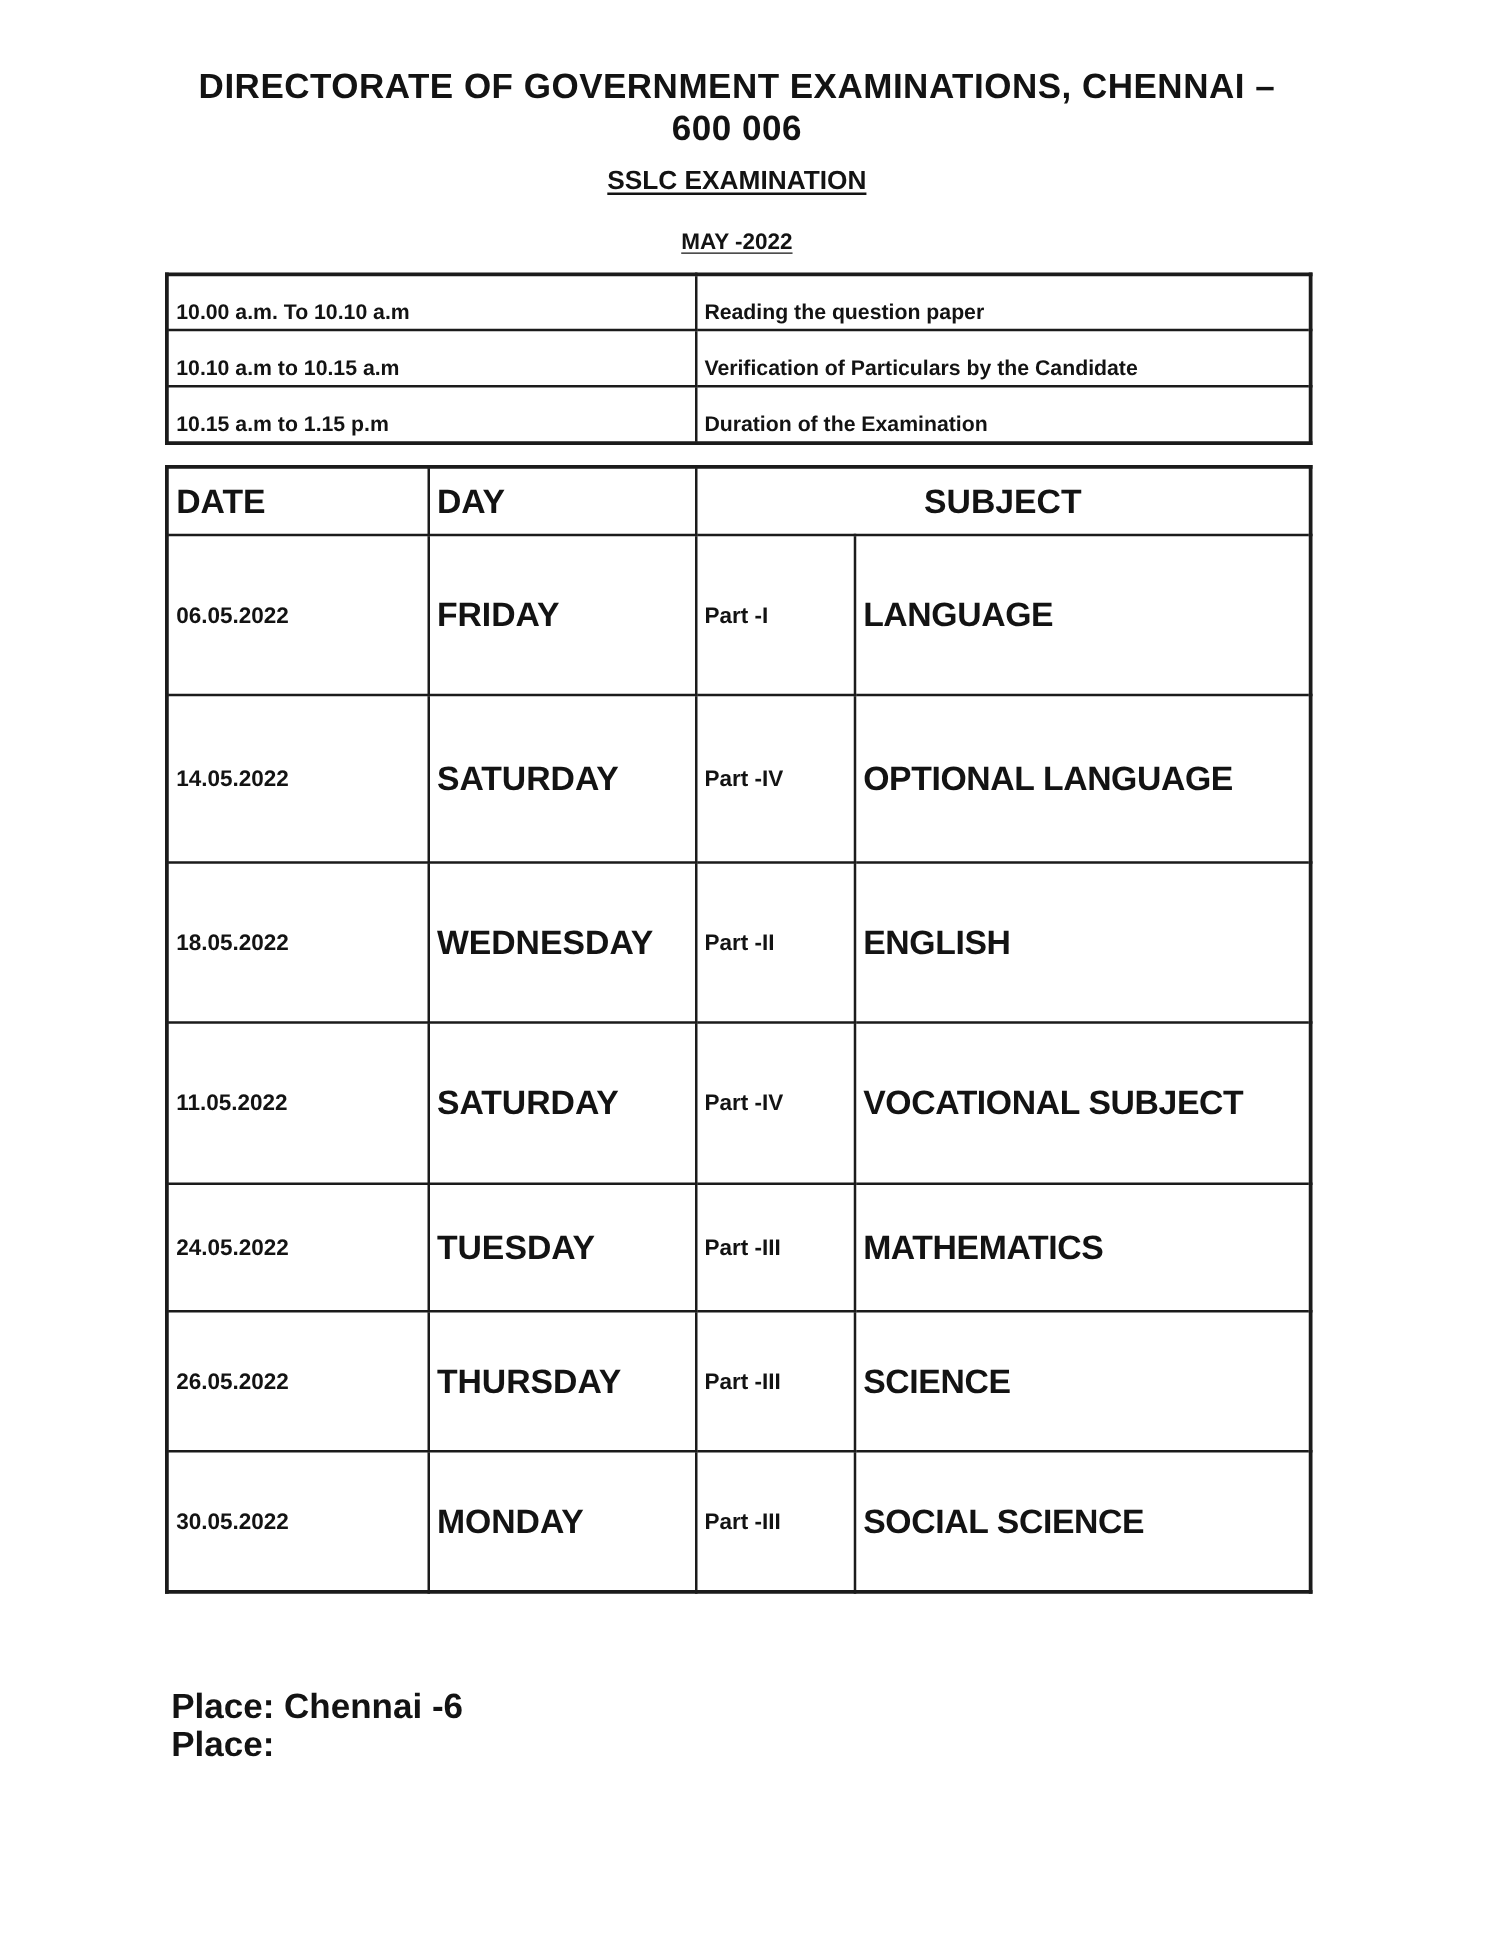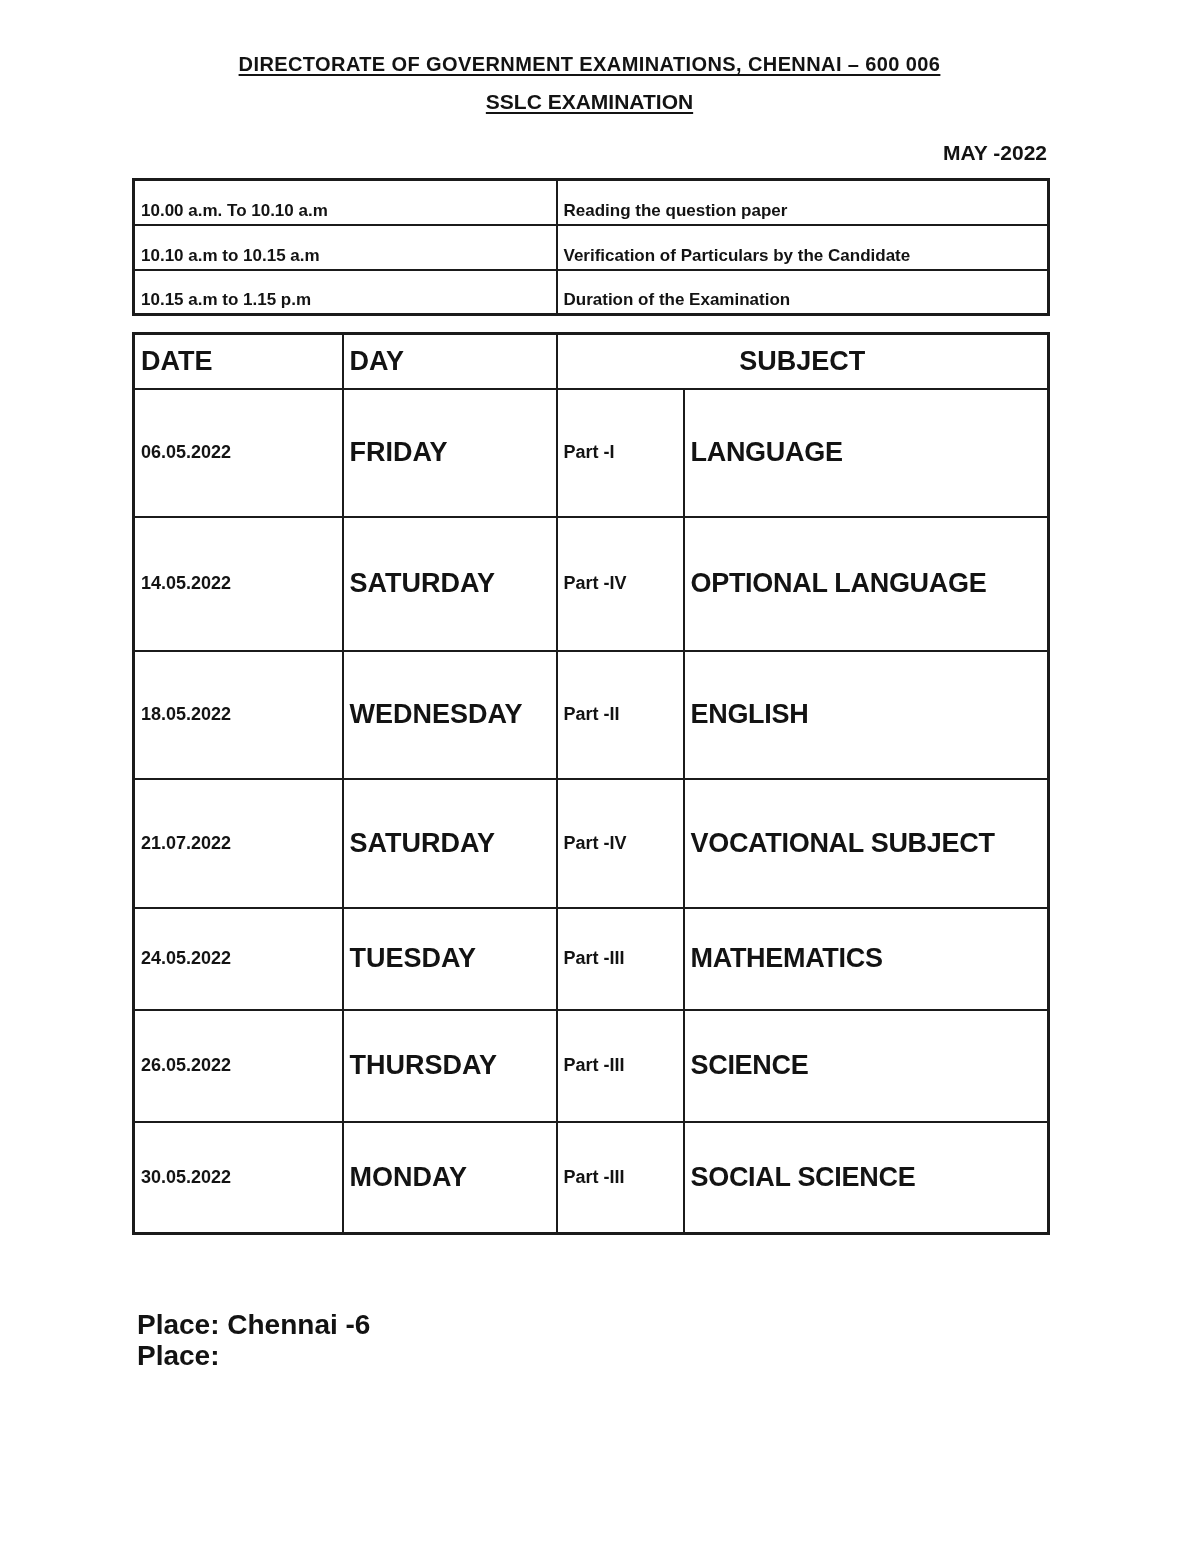--- a/index.html
+++ b/index.html
@@ -10,37 +10,36 @@
     font-family: "Liberation Sans", sans-serif;
     color: #131313;
   }
   .page {
     width: 915px;
     margin-left: 132px;
     padding-top: 52px;
   }
   .titles { text-align: center; font-weight: bold; }
   .t1 {
-    font-size: 20px; line-height: 1.2;
+    font-size: 28px; line-height: 1.2;
     letter-spacing: 0.4px;
-    text-decoration: underline;
     text-underline-offset: 3px;
     margin: 0 0 13px 0;
   }
   .t2 {
     font-size: 21px; line-height: 1.2;
     text-decoration: underline;
     text-underline-offset: 3px;
     margin: 0 0 26px 0;
   }
   .t3 {
-    font-size: 21px; line-height: 1.2;
+    font-size: 18px; line-height: 1.2;
+    text-decoration: underline;
     text-underline-offset: 3px;
     margin: 0 0 13px 0;
-    text-align: right;
   }
   .t4 {
     font-size: 22px; line-height: 1.2;
     text-decoration: underline;
     text-underline-offset: 3px;
     margin: 0 0 11px 0;
   }
   table {
     border-collapse: collapse;
     width: 915px;
@@ -131,21 +130,21 @@
         <td class="cell-part">Part -IV</td>
         <td class="cell-subject">OPTIONAL LANGUAGE</td>
       </tr>
       <tr style="height:128px">
         <td class="cell-date">18.05.2022</td>
         <td class="cell-day">WEDNESDAY</td>
         <td class="cell-part">Part -II</td>
         <td class="cell-subject">ENGLISH</td>
       </tr>
       <tr style="height:129px">
-        <td class="cell-date">21.07.2022</td>
+        <td class="cell-date">11.05.2022</td>
         <td class="cell-day">SATURDAY</td>
         <td class="cell-part">Part -IV</td>
         <td class="cell-subject">VOCATIONAL SUBJECT</td>
       </tr>
       <tr style="height:102px">
         <td class="cell-date">24.05.2022</td>
         <td class="cell-day">TUESDAY</td>
         <td class="cell-part">Part -III</td>
         <td class="cell-subject">MATHEMATICS</td>
       </tr>

